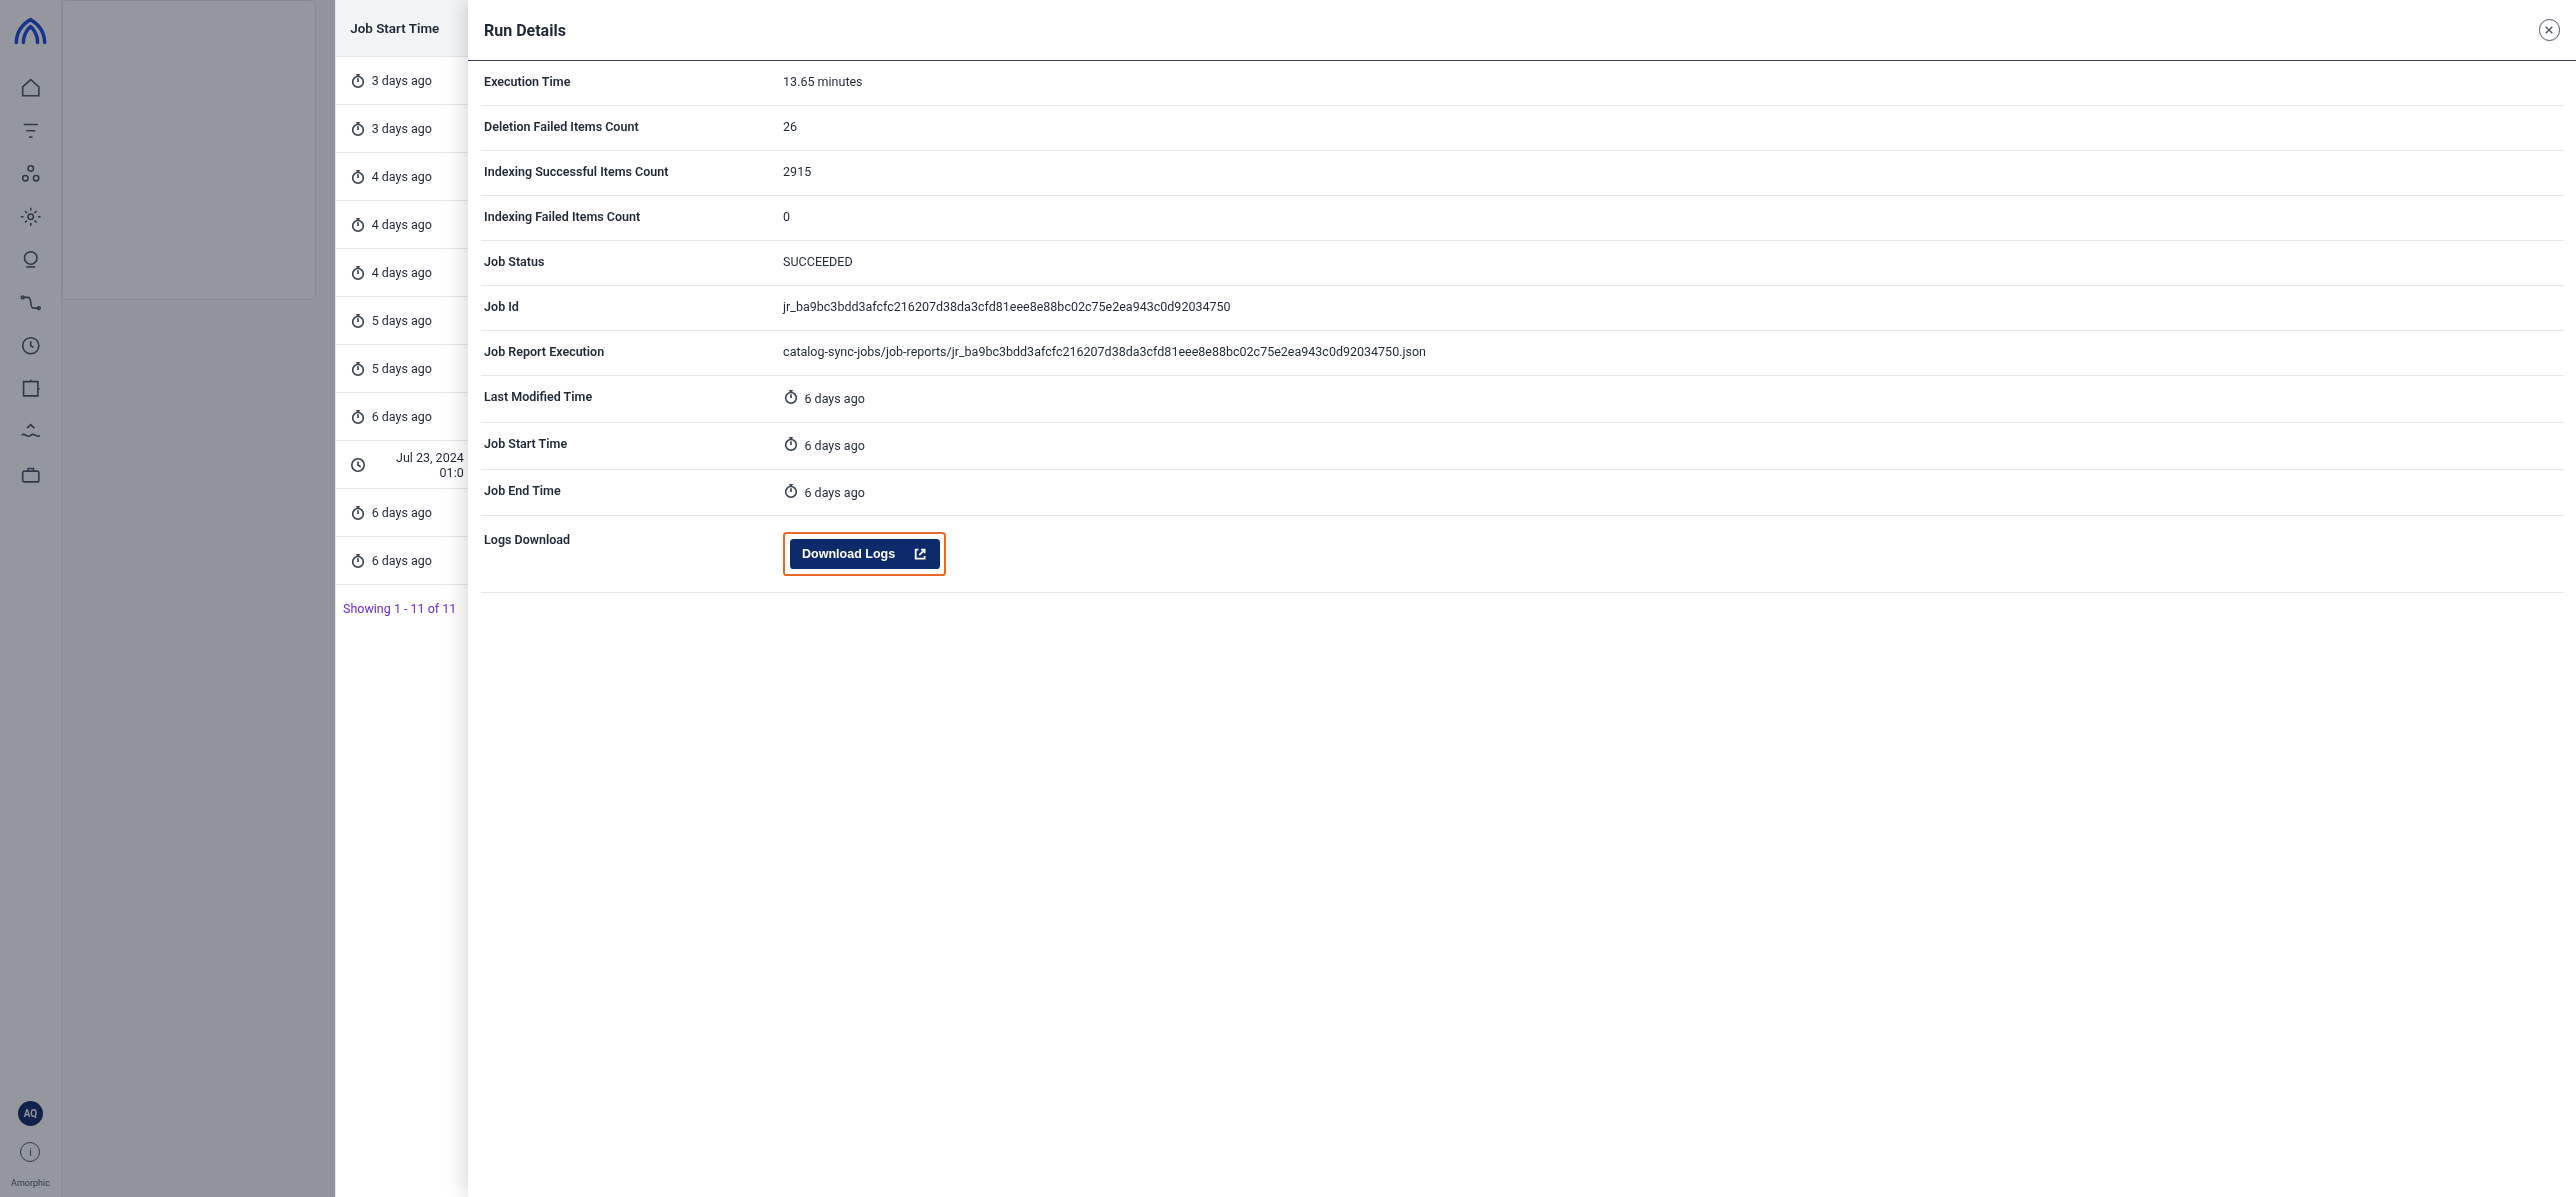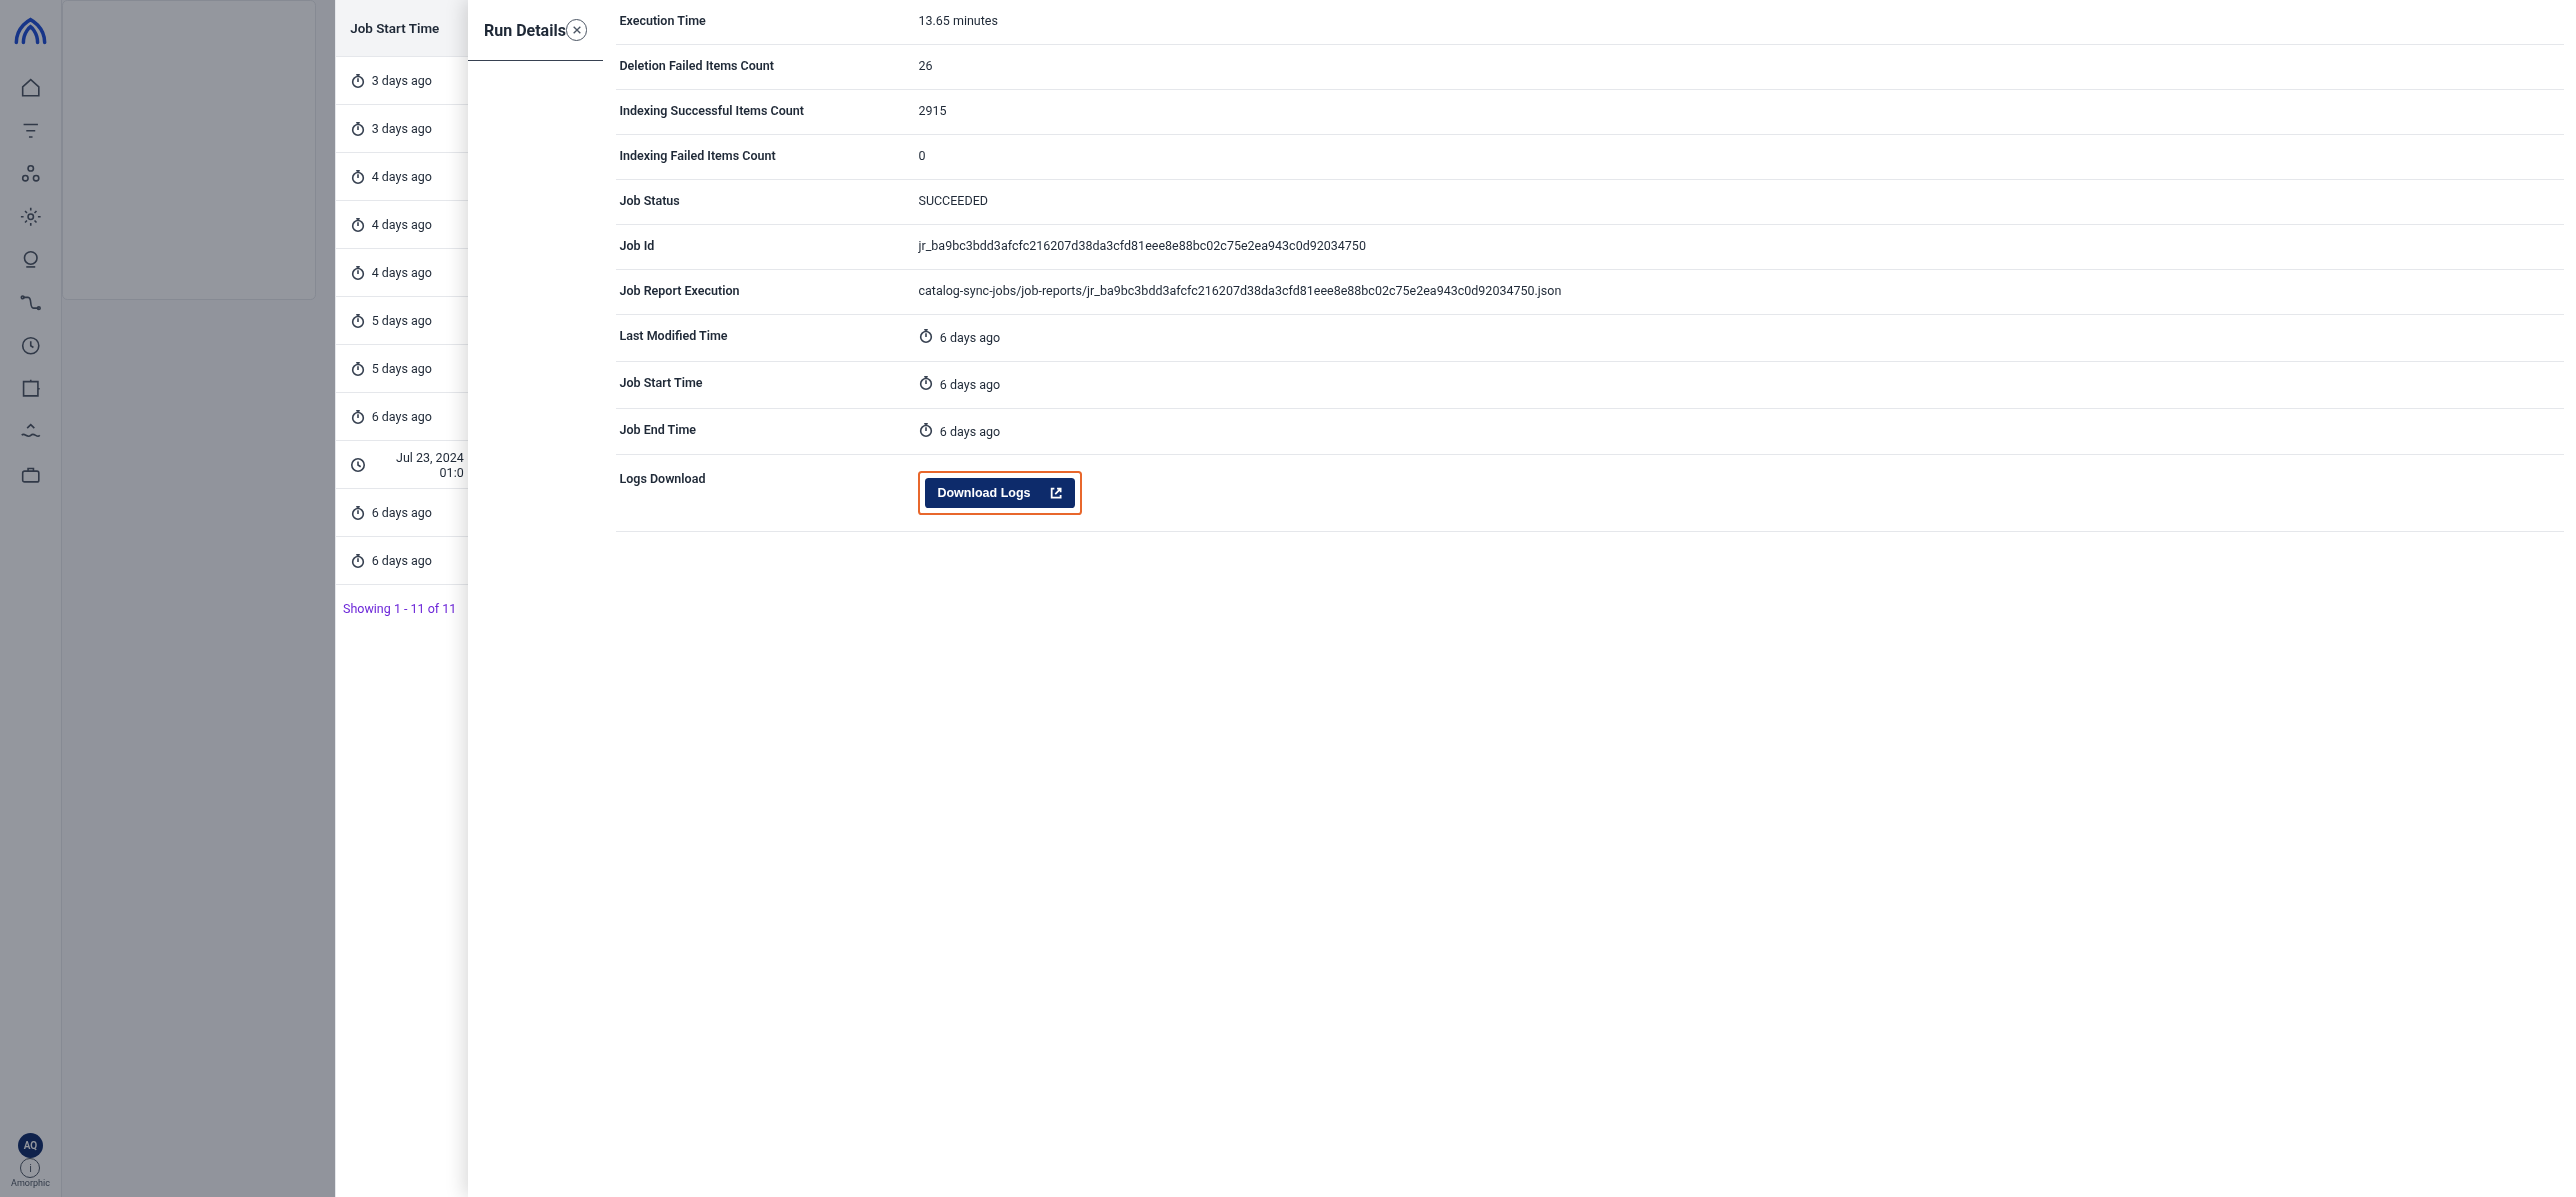--- a/index.html
+++ b/index.html
@@ -4,42 +4,42 @@
 <style>
 * { box-sizing: border-box; margin: 0; padding: 0; }
 html, body { width: 100%; height: 100%; font-family: -apple-system, BlinkMacSystemFont, "Segoe UI", Roboto, sans-serif; font-size: 12.5px; color: #1f2937; background: #fff; }
 
 
 .sidebar { position: fixed; left: 0; top: 0; bottom: 0; width: 62px; background: #fff; border-right: 0.9px solid #e5e7eb; display: flex; flex-direction: column; align-items: center; padding-top: 16px; z-index: 5; }
 .logo { width: 39px; height: 34px; margin-bottom: 27px; }
 .nav-items { display: flex; flex-direction: column; gap: 21.5px; align-items: center; flex: 1; }
 .nav-icon { width: 21.5px; height: 21.5px; color: #4b5563; display: flex; align-items: center; justify-content: center; cursor: pointer; }
 .nav-icon svg { width: 21.5px; height: 21.5px; stroke: currentColor; fill: none; stroke-width: 1.8; }
-.sidebar-bottom { padding-bottom: 9px; display: flex; flex-direction: column; align-items: center; }
+.sidebar-bottom { padding-bottom: 9px; display: flex; flex-direction: column; align-items: center; gap: 16px; }
 .avatar { width: 25px; height: 25px; border-radius: 50%; background: #0d2b6b; color: #fff; font-size: 10px; font-weight: 600; display: flex; align-items: center; justify-content: center; }
 .info-circle { width: 20px; height: 20px; border: 1.8px solid #4b5563; border-radius: 50%; display: flex; align-items: center; justify-content: center; font-size: 10.8px; color: #4b5563; cursor: pointer; }
 .brand-text { font-size: 9px; color: #4b5563; }
 
 
 .bg-content { position: fixed; left: 62px; top: 0; right: 0; bottom: 0; background: #f9fafb; }
 .bg-card { position: absolute; left: 0; top: 0; width: 254px; height: 300px; background: #fff; border: 0.9px solid #e5e7eb; border-radius: 5.4px; }
 
 
 .mask { position: fixed; left: 0; top: 0; right: 0; bottom: 0; background: rgba(17,24,39,0.45); z-index: 10; }
 
 
 .table-col { position: fixed; left: 335px; top: 0; width: 143px; bottom: 0; z-index: 20; background: #fff; display: flex; flex-direction: column; border-left: 0.9px solid #e5e7eb; }
 .table-header { height: 57px; display: flex; align-items: center; padding: 0 14.3px; font-weight: 600; font-size: 13.4px; border-bottom: 0.9px solid #e5e7eb; background: #f3f4f6; }
 .table-row { height: 48px; display: flex; align-items: center; padding: 0 14.3px; border-bottom: 0.9px solid #e5e7eb; font-size: 12.5px; gap: 5.4px; text-align: right; }
 .table-row .ticon { width: 16px; height: 16px; position: relative; }
 .table-row .ticon svg { width: 16px; height: 16px; stroke: #374151; fill: none; stroke-width: 1.8; }
 .table-footer { height: 47px; display: flex; align-items: center; padding: 0 7px; color: #6d28d9; font-size: 12.5px; white-space: nowrap; }
 
 
-.panel { position: fixed; top: 0; right: 0; bottom: 0; left: 468px; background: #fff; z-index: 30; display: flex; flex-direction: row; box-shadow: -3.6px 0 18px rgba(0,0,0,0.15); }
+.panel { position: fixed; top: 0; right: 0; bottom: 0; left: 468px; background: #fff; z-index: 30; display: flex; flex-direction: column; box-shadow: -3.6px 0 18px rgba(0,0,0,0.15); }
 .panel-header { display: flex; align-items: center; justify-content: space-between; padding: 0 16px; height: 61px; border-bottom: 1.8px solid #374151; }
 .panel-title { font-size: 16px; font-weight: 700; }
 .close-btn { width: 21.5px; height: 21.5px; border: 1.3px solid #4b5563; border-radius: 50%; display: flex; align-items: center; justify-content: center; color: #4b5563; cursor: pointer; font-size: 11.7px; }
 .panel-body { flex: 1; overflow-y: auto; padding: 0 12.5px 12.5px 12.5px; }
 .detail-row { display: flex; border-bottom: 0.9px solid #e5e7eb; padding: 13.4px 3.6px; min-height: 45px; align-items: flex-start; }
 .detail-label { width: 299px; font-weight: 600; flex-shrink: 0; }
 .detail-value { flex: 1; word-break: break-all; }
 .detail-value .inline-icon { display: inline-flex; align-items: center; gap: 5.4px; }
 .detail-value .inline-icon svg { width: 16px; height: 16px; stroke: #374151; fill: none; stroke-width: 1.8; }
 .dl-row { padding: 16px 3.6px; }

